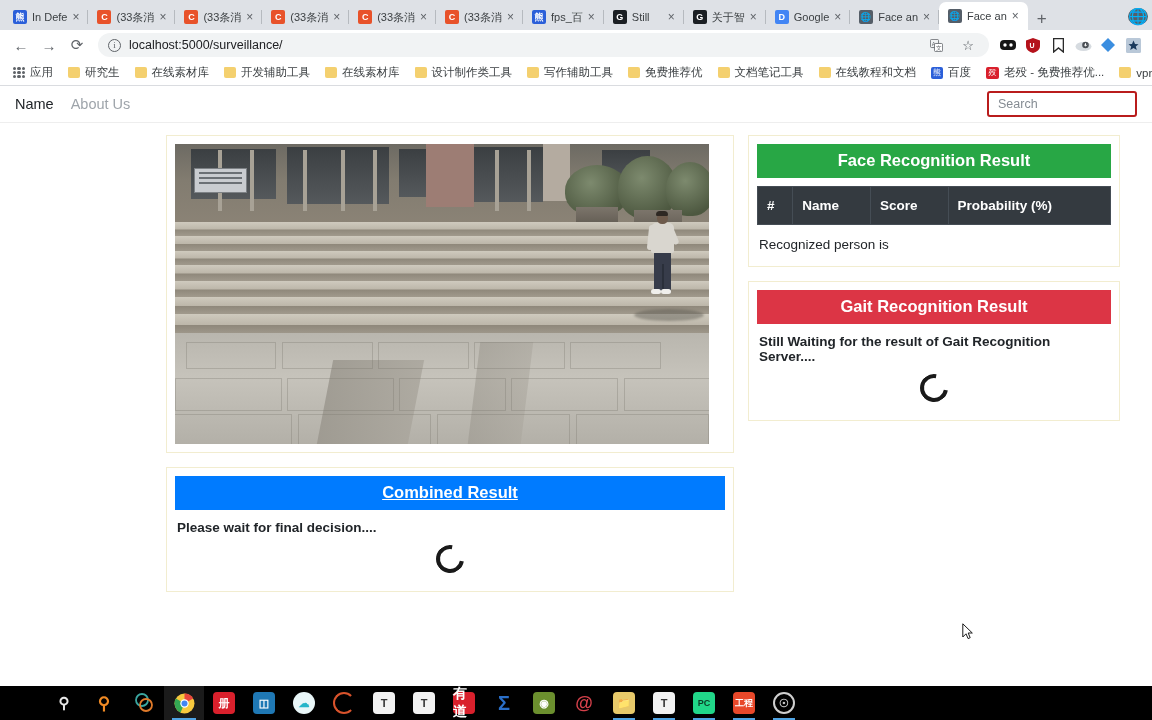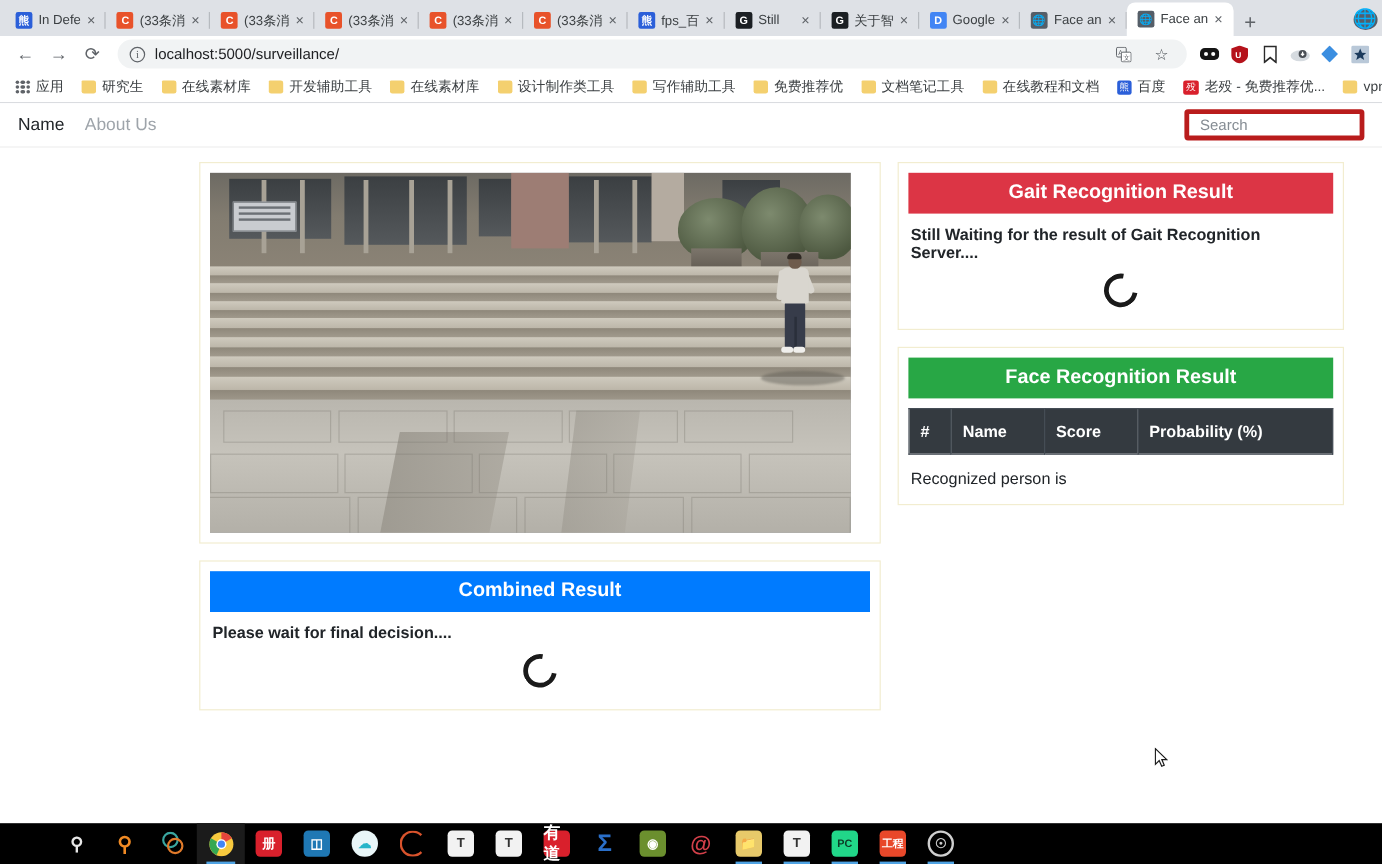--- a/index.html
+++ b/index.html
@@ -97,21 +97,21 @@
   .navbar {
     height: 37px; display: flex; align-items: center; padding: 0 15px;
     background: #ffffff; gap: 18px; border-bottom: 1px solid #eeeeee;
   }
   .brand { font-size: 18.5px; color: #212529; font-weight: 400; }
   .nav-links { display: flex; align-items: center; gap: 17px; }
   .nav-link { font-size: 14.5px; color: #212529; }
   .nav-link.muted { color: #9ea4aa; }
   .search-wrap { margin-left: auto; }
   .search-input {
-    width: 150px; height: 26px; border: 4px solid #b91c1c; border-radius: 3px;
+    width: 150px; height: 26px; border: 2px solid #b91c1c; border-radius: 3px;
     padding: 0 9px; font-size: 12.5px; color: #495057;
     font-family: "Liberation Sans", sans-serif; outline: none; background: #fff;
   }
   .search-input::placeholder { color: #858c93; }
 
   .content { display: flex; padding: 12px 0 0 0; gap: 0; }
   .col-left { width: 568px; margin-left: 166px; }
   .col-right { width: 372px; margin-left: 14px; }
 
   .card {
@@ -170,21 +170,21 @@
   .p-shoeL { position:absolute; width:10px; height:5px; background:#f0efec; left:3px; top:77px; border-radius:3px; }
   .p-shoeR { position:absolute; width:10px; height:5px; background:#f0efec; left:13px; top:77px; border-radius:3px; }
 
   
   .panel-head {
     text-align: center; color: #ffffff; font-weight: bold;
     padding: 7px 6px; font-size: 16.5px; line-height: 1.2;
   }
   .panel-head.green { background: #28a745; }
   .panel-head.red { background: #dc3545; }
-  .panel-head.blue { background: #007bff; }
+  .panel-head.blue { background: #007bff; text-decoration: underline; }
 
   table.res { width: 100%; border-collapse: collapse; margin-top: 8px; }
   table.res th {
     background: #343a40; color: #ffffff; font-size: 13.5px; font-weight: bold;
     text-align: left; padding: 11px 9px; border: 1px solid #454d55;
   }
   .rec-line { font-size: 13.5px; color: #212529; padding: 12px 2px 6px 2px; }
   .wait-line { font-size: 13.5px; color: #212529; font-weight: bold; padding: 10px 2px 2px 2px; }
 
   .spinner {
@@ -516,40 +516,40 @@
           <div class="panel-head blue">Combined Result</div>
           <div class="wait-line">Please wait for final decision....</div>
           <div class="spinner"></div>
         </div>
 
       </div>
 
       <div class="col-right">
 
         <div class="card">
-          <div class="panel-head red">Gait Recognition Result</div>
-          <div class="wait-line">Still Waiting for the result of Gait Recognition Server....</div>
-          <div class="spinner"></div>
-        </div>
-
-        <div class="card">
           <div class="panel-head green">Face Recognition Result</div>
           <table class="res">
             <thead>
               <tr>
                 <th style="width:10%">#</th>
                 <th style="width:22%">Name</th>
                 <th style="width:22%">Score</th>
                 <th>Probability (%)</th>
               </tr>
             </thead>
           </table>
           <div class="rec-line">Recognized person is</div>
         </div>
 
+        <div class="card">
+          <div class="panel-head red">Gait Recognition Result</div>
+          <div class="wait-line">Still Waiting for the result of Gait Recognition Server....</div>
+          <div class="spinner"></div>
+        </div>
+
       </div>
     </div>
 
     <div class="cursor">
       <svg width="12" height="18" viewBox="0 0 12 18">
         <path d="M0.8 0.8 L0.8 14 L4 10.8 L6.1 15.6 L8.2 14.7 L6.2 10 L10.3 10 Z" fill="#ffffff" stroke="#1a1a1a" stroke-width="1"></path>
       </svg>
     </div>
   </div>
 </div>

